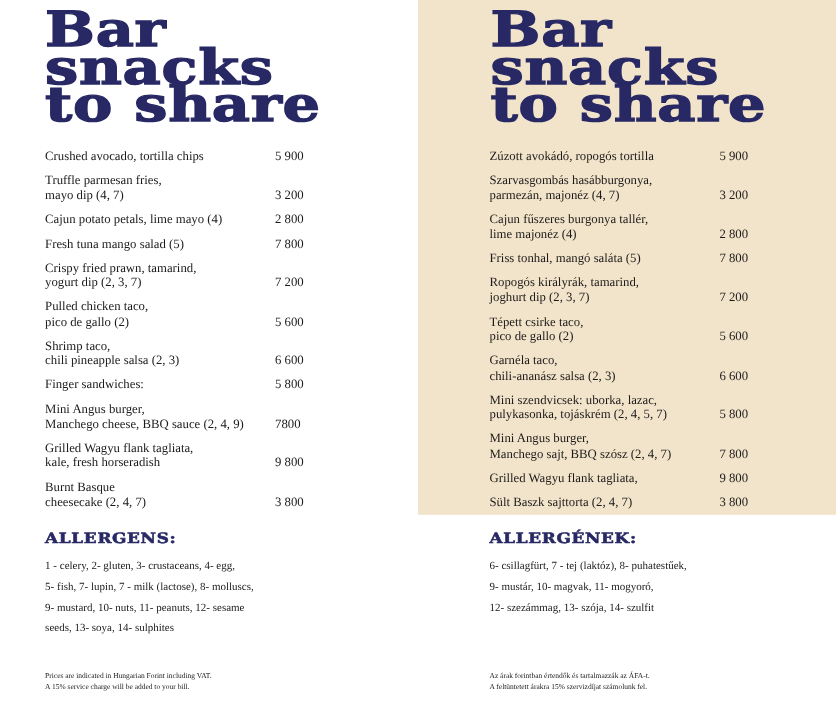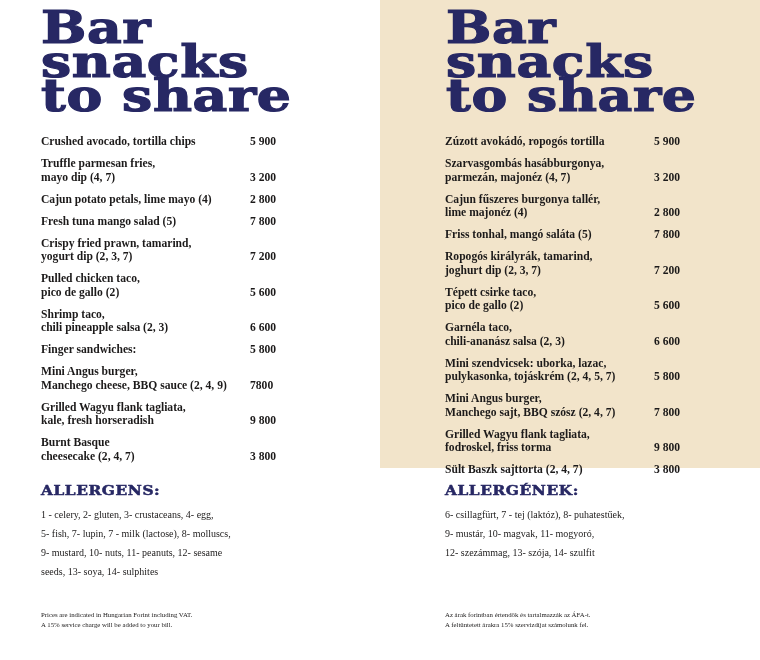--- a/index.html
+++ b/index.html
@@ -48,21 +48,20 @@
       width: 251px;
     }
     .menu-item {
       display: flex;
       justify-content: space-between;
       align-items: flex-end;
       font-family: "Liberation Serif", "DejaVu Serif", serif;
       font-size: 11.6px;
       line-height: 13.5px;
       margin-bottom: 8.5px;
-      font-weight: bold;
     }
     .menu-item .name { flex: 1; }
     .menu-item .name span { display: block; white-space: nowrap; }
     .menu-item .price {
       width: 42px;
       text-align: left;
       white-space: nowrap;
     }
 
     .allergen-heading {
@@ -264,21 +263,20 @@
     <div class="menu-item">
       <div class="name">
           <span>Mini Angus burger,</span>
           <span>Manchego sajt, BBQ szósz (2, 4, 7)</span>
         </div>
       <div class="price">7 800</div>
     </div>
     <div class="menu-item">
       <div class="name">
           <span>Grilled Wagyu flank tagliata,</span>
-          <span>fodroskel, friss torma</span>
         </div>
       <div class="price">9 800</div>
     </div>
     <div class="menu-item">
       <div class="name">
           <span>Sült Baszk sajttorta (2, 4, 7)</span>
         </div>
       <div class="price">3 800</div>
     </div>
   </div>

